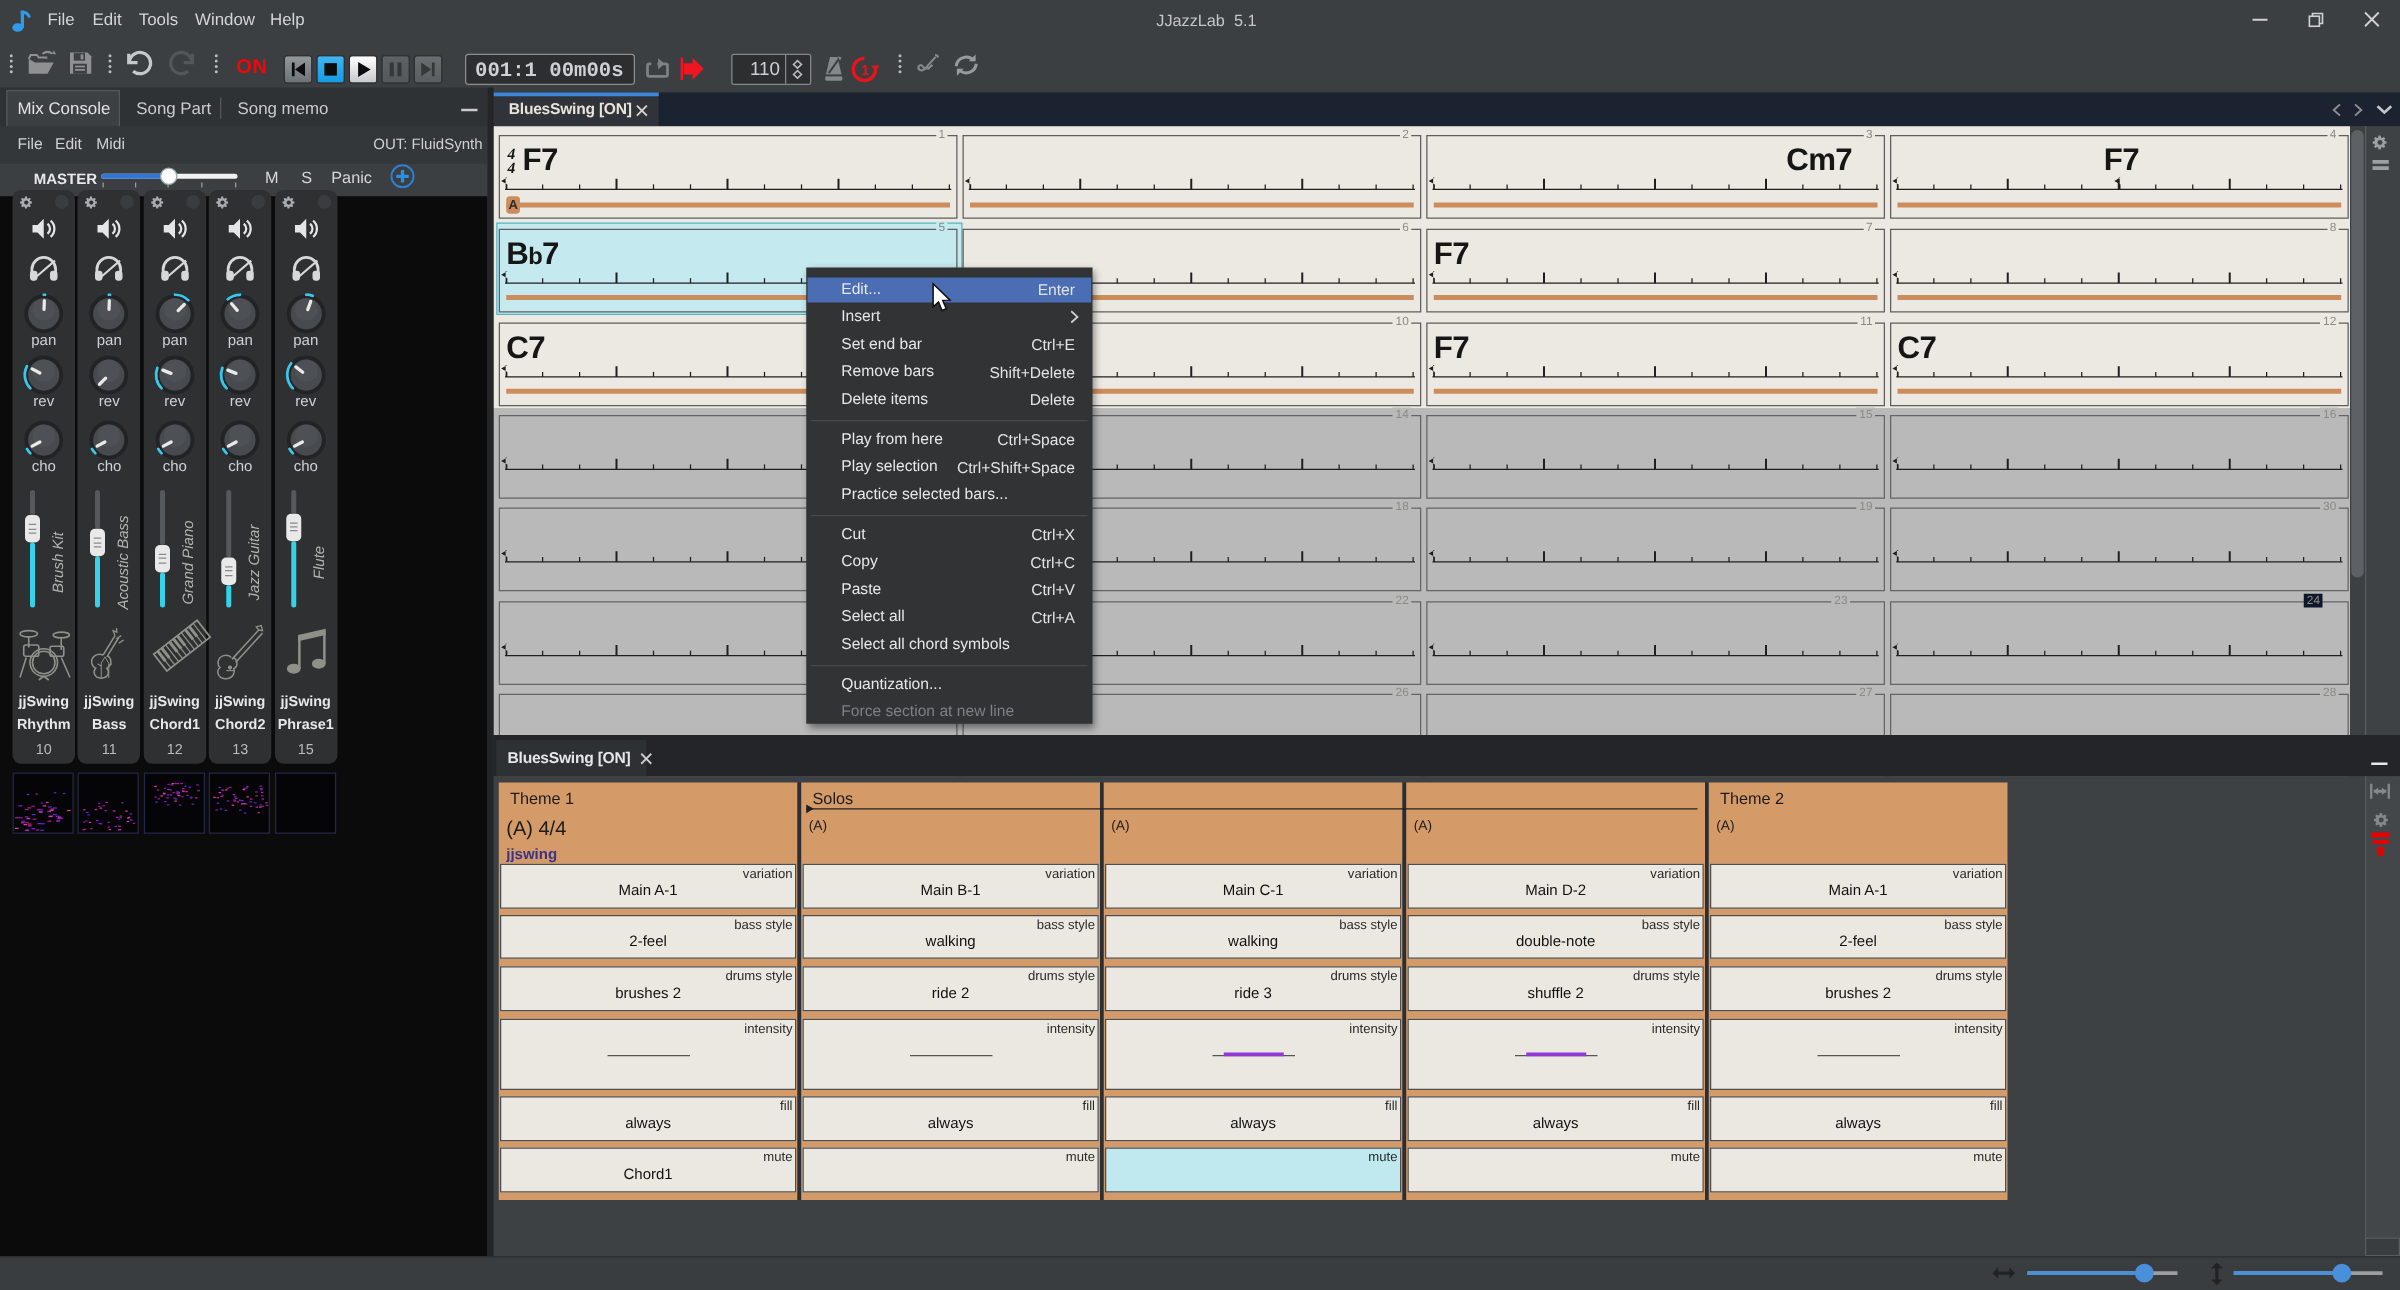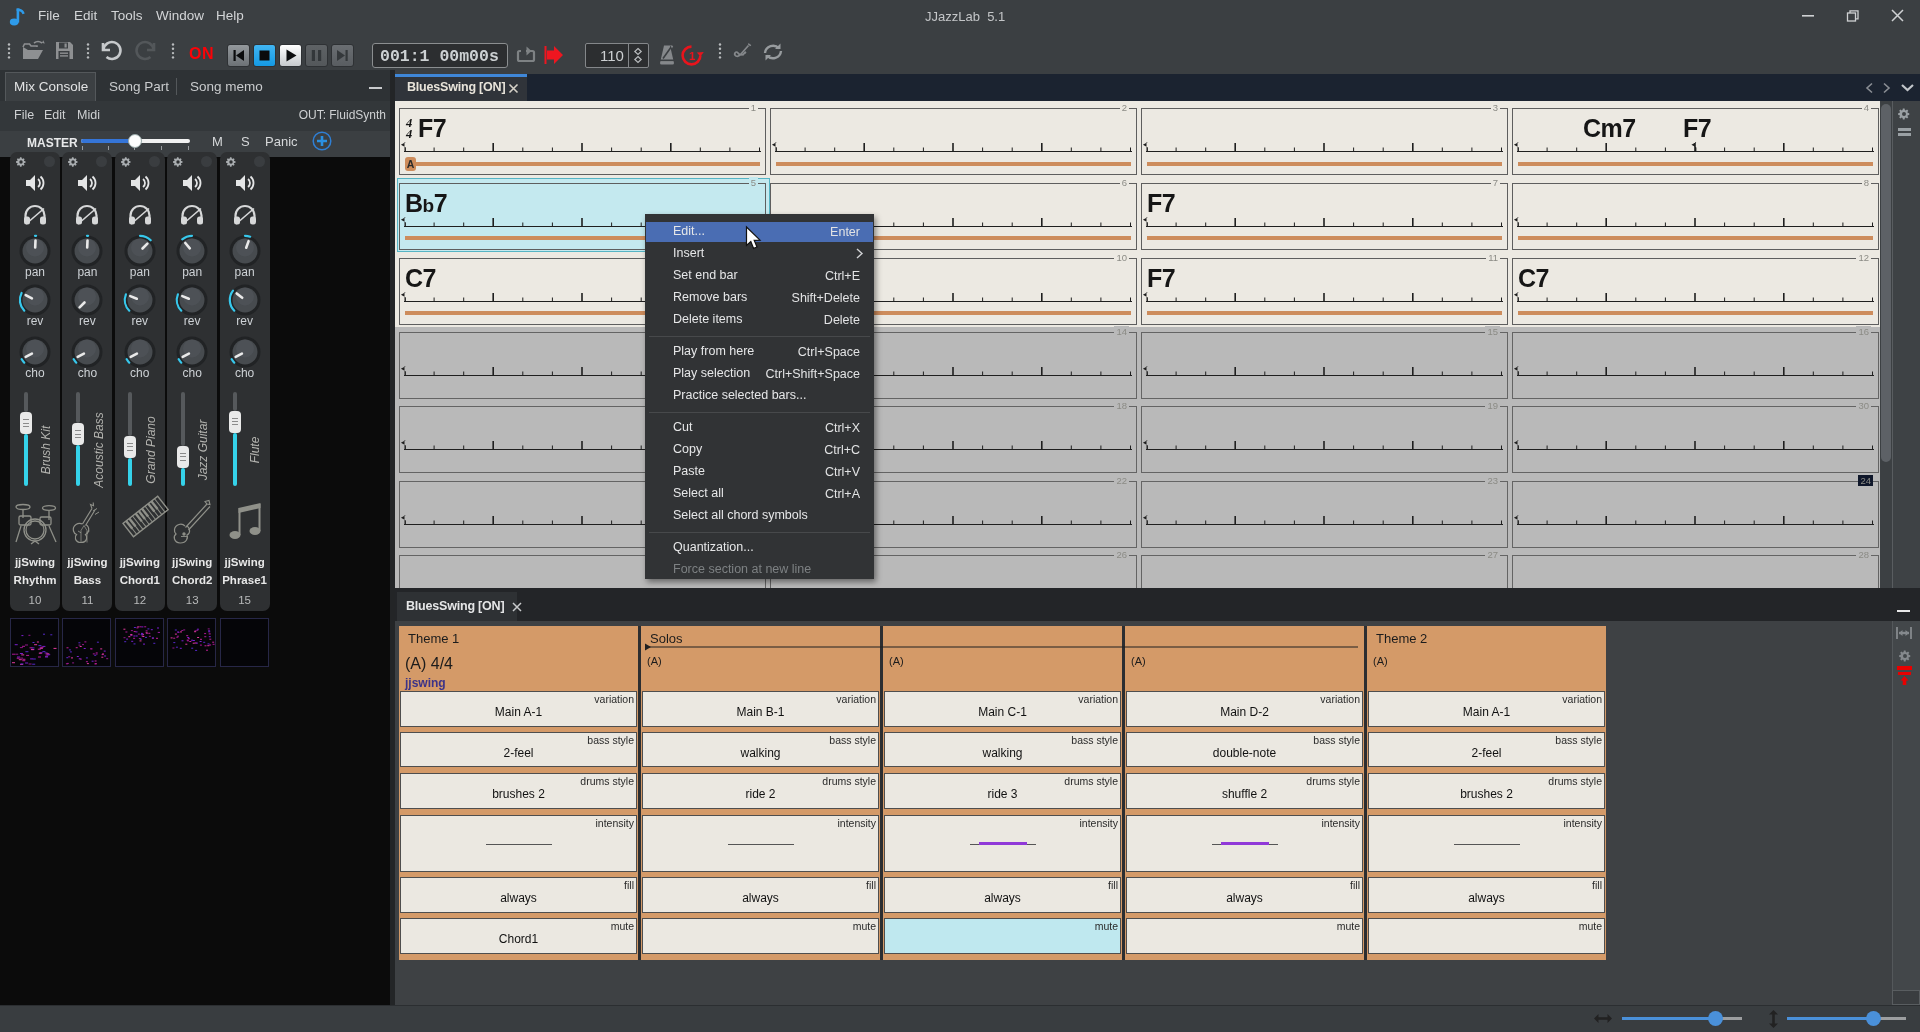--- a/index.html
+++ b/index.html
@@ -790,21 +790,21 @@
     <line x1="179.0" y1="10.5" x2="179.0" y2="2" stroke="#1f1f1f" stroke-width="1.6"></line>
     <line x1="208.6" y1="10.5" x2="208.6" y2="6.5" stroke="#1f1f1f" stroke-width="1"></line>
     <line x1="238.2" y1="10.5" x2="238.2" y2="6.5" stroke="#1f1f1f" stroke-width="1"></line>
     <line x1="267.8" y1="10.5" x2="267.8" y2="2" stroke="#1f1f1f" stroke-width="1.6"></line>
     <line x1="297.3" y1="10.5" x2="297.3" y2="6.5" stroke="#1f1f1f" stroke-width="1"></line>
     <line x1="326.9" y1="10.5" x2="326.9" y2="6.5" stroke="#1f1f1f" stroke-width="1"></line>
     <line x1="356.5" y1="10.5" x2="356.5" y2="6.5" stroke="#1f1f1f" stroke-width="1"></line>
     <path d="M180.4 10.5 l-1.4 0 l0 -9.5 l1.4 0 z M180.4 1 l-5 2.8 l5 2.8 z" fill="#1f1f1f"></path>
   </svg>
 <div style="position:absolute;left:1518px;top:161.5px;width:355px;height:4.3px;background:#cd8c5c;"></div>
-<div class="t" style="position:absolute;left:1583px;top:116px;font-size:25px;font-weight:bold;color:#161616;letter-spacing:-0.5px;line-height:25px;">Cm7</div>
+<div class="t" style="position:absolute;left:1429px;top:116px;font-size:25px;font-weight:bold;color:#161616;letter-spacing:-0.5px;line-height:25px;">Cm7</div>
 <div class="t" style="position:absolute;left:1683px;top:116px;font-size:25px;font-weight:bold;color:#161616;letter-spacing:-0.5px;line-height:25px;">F7</div>
 <div class="t" style="position:absolute;left:Nonepx;top:Nonepx;position:absolute;right:49px;top:102px;font-size:9.5px;color:#8b8b85;background:#ece9e2;padding:0 2px;line-height:11px;">4</div>
 <div style="position:absolute;left:397px;top:177.5px;width:373px;height:74px;background:#c4e9ef;border:1px solid #56b4c4;"></div>
 <div style="position:absolute;left:399px;top:182.5px;width:367px;height:67px;border:1px solid #5e5e5e;"></div>
 <svg style="left:403px;top:215.8px" width="359" height="11" viewBox="0 0 359 11">
     <line x1="1" y1="10.5" x2="358" y2="10.5" stroke="#1f1f1f" stroke-width="1"></line>
     <path d="M2.9 10.5 l-1.4 0 l0 -9.5 l1.4 0 z M2.9 1 l-5 2.8 l5 2.8 z" fill="#1f1f1f"></path>
     <line x1="31.1" y1="10.5" x2="31.1" y2="6.5" stroke="#1f1f1f" stroke-width="1"></line>
     <line x1="60.7" y1="10.5" x2="60.7" y2="6.5" stroke="#1f1f1f" stroke-width="1"></line>
     <line x1="90.2" y1="10.5" x2="90.2" y2="2" stroke="#1f1f1f" stroke-width="1.6"></line>
@@ -1149,39 +1149,39 @@
     <line x1="119.8" y1="10.5" x2="119.8" y2="6.5" stroke="#1f1f1f" stroke-width="1"></line>
     <line x1="149.4" y1="10.5" x2="149.4" y2="6.5" stroke="#1f1f1f" stroke-width="1"></line>
     <line x1="179.0" y1="10.5" x2="179.0" y2="2" stroke="#1f1f1f" stroke-width="1.6"></line>
     <line x1="208.6" y1="10.5" x2="208.6" y2="6.5" stroke="#1f1f1f" stroke-width="1"></line>
     <line x1="238.2" y1="10.5" x2="238.2" y2="6.5" stroke="#1f1f1f" stroke-width="1"></line>
     <line x1="267.8" y1="10.5" x2="267.8" y2="2" stroke="#1f1f1f" stroke-width="1.6"></line>
     <line x1="297.3" y1="10.5" x2="297.3" y2="6.5" stroke="#1f1f1f" stroke-width="1"></line>
     <line x1="326.9" y1="10.5" x2="326.9" y2="6.5" stroke="#1f1f1f" stroke-width="1"></line>
     <line x1="356.5" y1="10.5" x2="356.5" y2="6.5" stroke="#1f1f1f" stroke-width="1"></line>
   </svg>
-<div class="t" style="position:absolute;left:Nonepx;top:Nonepx;position:absolute;right:420px;top:474.5px;font-size:9.5px;color:#8b8b85;background:#b9b9b9;padding:0 2px;line-height:11px;">23</div>
+<div class="t" style="position:absolute;left:Nonepx;top:Nonepx;position:absolute;right:440px;top:474.5px;font-size:9.5px;color:#8b8b85;background:#b9b9b9;padding:0 2px;line-height:11px;">23</div>
 <div style="position:absolute;left:1512px;top:480.5px;width:367px;height:67px;border:1px solid #646464;"></div>
 <svg style="left:1516px;top:513.8px" width="359" height="11" viewBox="0 0 359 11">
     <line x1="1" y1="10.5" x2="358" y2="10.5" stroke="#1f1f1f" stroke-width="1"></line>
     <path d="M2.9 10.5 l-1.4 0 l0 -9.5 l1.4 0 z M2.9 1 l-5 2.8 l5 2.8 z" fill="#1f1f1f"></path>
     <line x1="31.1" y1="10.5" x2="31.1" y2="6.5" stroke="#1f1f1f" stroke-width="1"></line>
     <line x1="60.7" y1="10.5" x2="60.7" y2="6.5" stroke="#1f1f1f" stroke-width="1"></line>
     <line x1="90.2" y1="10.5" x2="90.2" y2="2" stroke="#1f1f1f" stroke-width="1.6"></line>
     <line x1="119.8" y1="10.5" x2="119.8" y2="6.5" stroke="#1f1f1f" stroke-width="1"></line>
     <line x1="149.4" y1="10.5" x2="149.4" y2="6.5" stroke="#1f1f1f" stroke-width="1"></line>
     <line x1="179.0" y1="10.5" x2="179.0" y2="2" stroke="#1f1f1f" stroke-width="1.6"></line>
     <line x1="208.6" y1="10.5" x2="208.6" y2="6.5" stroke="#1f1f1f" stroke-width="1"></line>
     <line x1="238.2" y1="10.5" x2="238.2" y2="6.5" stroke="#1f1f1f" stroke-width="1"></line>
     <line x1="267.8" y1="10.5" x2="267.8" y2="2" stroke="#1f1f1f" stroke-width="1.6"></line>
     <line x1="297.3" y1="10.5" x2="297.3" y2="6.5" stroke="#1f1f1f" stroke-width="1"></line>
     <line x1="326.9" y1="10.5" x2="326.9" y2="6.5" stroke="#1f1f1f" stroke-width="1"></line>
     <line x1="356.5" y1="10.5" x2="356.5" y2="6.5" stroke="#1f1f1f" stroke-width="1"></line>
   </svg>
-<div class="t" style="position:absolute;left:Nonepx;top:Nonepx;position:absolute;right:47px;top:474.5px;font-size:9.5px;color:#8b8b85;background:#0f172a;padding:0 2px;line-height:11px;">24</div>
+<div class="t" style="position:absolute;left:Nonepx;top:Nonepx;position:absolute;right:62px;top:474.5px;font-size:9.5px;color:#8b8b85;background:#0f172a;padding:0 2px;line-height:11px;">24</div>
 <div style="position:absolute;left:399px;top:555px;width:367px;height:67px;border:1px solid #646464;"></div>
 <svg style="left:403px;top:588.3px" width="359" height="11" viewBox="0 0 359 11">
     <line x1="1" y1="10.5" x2="358" y2="10.5" stroke="#1f1f1f" stroke-width="1"></line>
     <path d="M2.9 10.5 l-1.4 0 l0 -9.5 l1.4 0 z M2.9 1 l-5 2.8 l5 2.8 z" fill="#1f1f1f"></path>
     <line x1="31.1" y1="10.5" x2="31.1" y2="6.5" stroke="#1f1f1f" stroke-width="1"></line>
     <line x1="60.7" y1="10.5" x2="60.7" y2="6.5" stroke="#1f1f1f" stroke-width="1"></line>
     <line x1="90.2" y1="10.5" x2="90.2" y2="2" stroke="#1f1f1f" stroke-width="1.6"></line>
     <line x1="119.8" y1="10.5" x2="119.8" y2="6.5" stroke="#1f1f1f" stroke-width="1"></line>
     <line x1="149.4" y1="10.5" x2="149.4" y2="6.5" stroke="#1f1f1f" stroke-width="1"></line>
     <line x1="179.0" y1="10.5" x2="179.0" y2="2" stroke="#1f1f1f" stroke-width="1.6"></line>

